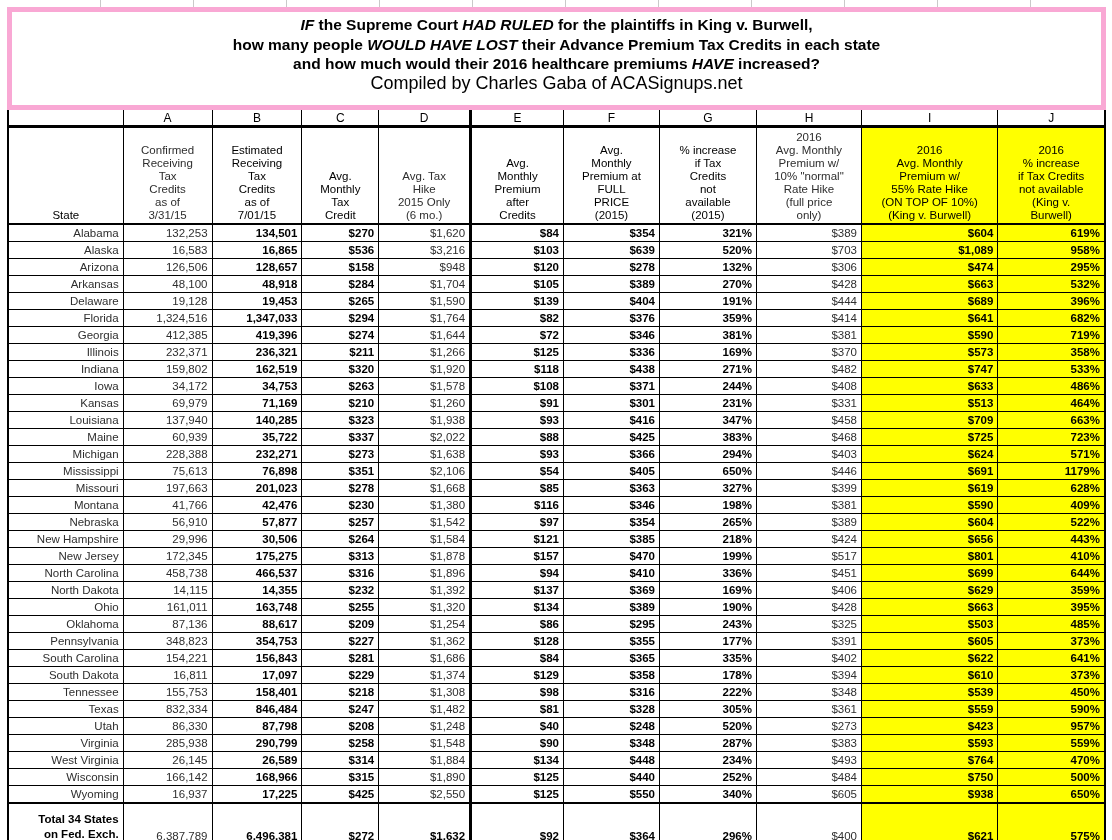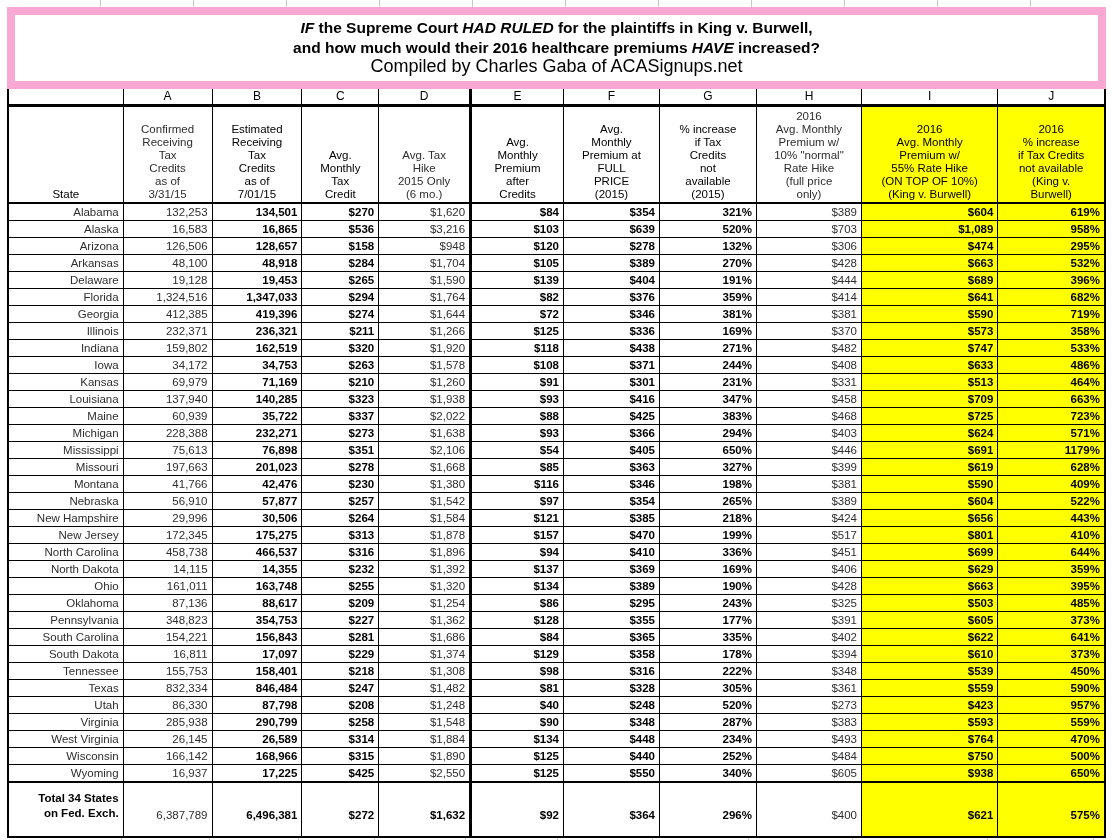--- a/index.html
+++ b/index.html
@@ -9,21 +9,21 @@
     color:#000;overflow:hidden;position:relative;
   }
   
   .grid-strip{position:relative;height:7px;margin-left:7px;width:1100px;}
   .grid-strip .gl{position:absolute;top:0;bottom:0;width:1px;background:#c9c9c9;}
   .grid-strip.bottom{height:6px;}
 
   
   .title-box{
     box-sizing:border-box;width:1099px;margin-left:7px;
-    border:8px solid #f9a8d4;text-align:center;padding:3px 8px 4px;
+    border:5px solid #f9a8d4;text-align:center;padding:3px 8px 12px;
     background:#fff;
   }
   .title-line{font-size:15.5px;font-weight:bold;line-height:19.5px;}
   .title-line.plain{font-weight:normal;font-size:18px;}
   .title-line .it{font-style:italic;}
 
   
   table.sheet{
     border-collapse:collapse;table-layout:fixed;margin-left:7px;
     width:1099px;border:2px solid #000;border-top:0;
@@ -64,20 +64,21 @@
     <div class="gl" style="left: 558px;"></div>
     <div class="gl" style="left: 651px;"></div>
     <div class="gl" style="left: 744px;"></div>
     <div class="gl" style="left: 837px;"></div>
     <div class="gl" style="left: 930px;"></div>
     <div class="gl" style="left: 1023px;"></div>
   </div>
 
 <div class="title-box">
     <div class="title-line"><span class="it">IF</span><span> the Supreme Court </span><span class="it">HAD RULED</span><span> for the plaintiffs in King v. Burwell,</span></div>
+    <div class="title-line"><span>how many people </span><span class="it">WOULD HAVE LOST</span><span> their Advance Premium Tax Credits in each state</span></div>
     <div class="title-line"><span>and how much would their 2016 healthcare premiums </span><span class="it">HAVE</span><span> increased?</span></div>
     <div class="title-line plain"><span>Compiled by Charles Gaba of ACASignups.net</span></div>
   </div>
 
 <table class="sheet">
   <colgroup>
       <col style="width: 114px;">
       <col style="width: 88px;">
       <col style="width: 89px;">
       <col style="width: 76px;">

